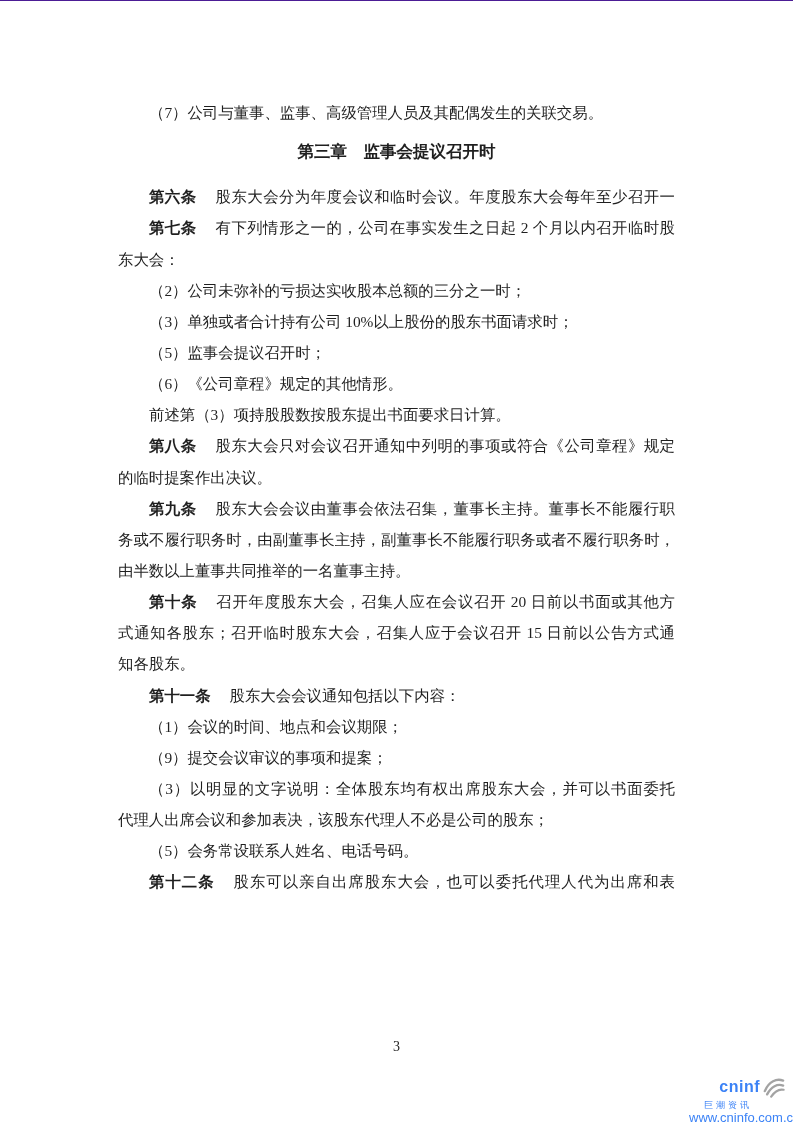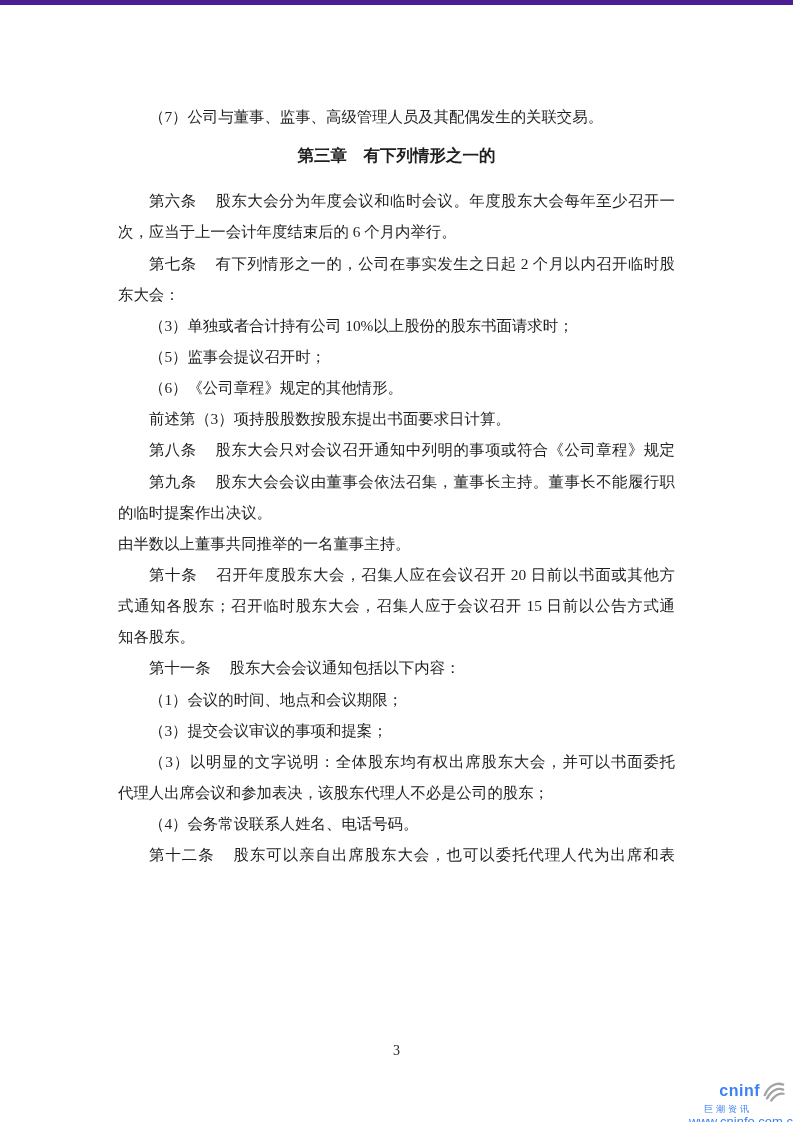--- a/index.html
+++ b/index.html
@@ -8,21 +8,21 @@
     background: #ffffff;
   }
   .page {
     position: relative;
     width: 793px;
     height: 1122px;
     background: #ffffff;
     font-family: "Liberation Serif", serif;
     color: #1f1f1f;
     overflow: hidden;
-    border-top: 5px solid #4c1d95;
+    border-top: 1px solid #4c1d95;
     box-sizing: border-box;
   }
   .doc {
     position: absolute;
     left: 118px;
     top: 96px;
     width: 557px;
   }
   .line {
     font-size: 15.4px;
@@ -32,21 +32,21 @@
     overflow: visible;
   }
   .line.indent {
     text-indent: 31px;
   }
   .line.full {
     text-align: justify;
     text-align-last: justify;
   }
   .term {
-    font-weight: normal;
+    font-weight: bold;
     margin-right: 19px;
   }
   .heading {
     font-size: 16.5px;
     font-weight: bold;
     line-height: 31.15px;
     height: 31.15px;
     text-align: center;
     margin-top: 8px;
     margin-bottom: 14px;
@@ -98,42 +98,43 @@
     white-space: nowrap;
   }
 </style>
 </head>
 <body>
 
 <div class="page">
 
   <div class="doc">
       <div class="line indent">（7）公司与董事、监事、高级管理人员及其配偶发生的关联交易。</div>
-      <div class="heading">第三章　有下列情形之一的</div>
+      <div class="heading">第三章　监事会提议召开时</div>
       <div class="line indent full"><b class="term">第六条</b>股东大会分为年度会议和临时会议。年度股东大会每年至少召开一</div>
-      <div class="line">次，应当于上一会计年度结束后的 6 个月内举行。</div>
       <div class="line indent full"><b class="term">第七条</b>有下列情形之一的，公司在事实发生之日起 2 个月以内召开临时股</div>
       <div class="line">东大会：</div>
+      <div class="line indent">（2）公司未弥补的亏损达实收股本总额的三分之一时；</div>
       <div class="line indent">（3）单独或者合计持有公司 10%以上股份的股东书面请求时；</div>
       <div class="line indent">（5）监事会提议召开时；</div>
       <div class="line indent">（6）《公司章程》规定的其他情形。</div>
       <div class="line indent">前述第（3）项持股股数按股东提出书面要求日计算。</div>
       <div class="line indent full"><b class="term">第八条</b>股东大会只对会议召开通知中列明的事项或符合《公司章程》规定</div>
+      <div class="line">的临时提案作出决议。</div>
       <div class="line indent full"><b class="term">第九条</b>股东大会会议由董事会依法召集，董事长主持。董事长不能履行职</div>
-      <div class="line">的临时提案作出决议。</div>
+      <div class="line full">务或不履行职务时，由副董事长主持，副董事长不能履行职务或者不履行职务时，</div>
       <div class="line">由半数以上董事共同推举的一名董事主持。</div>
       <div class="line indent full"><b class="term">第十条</b>召开年度股东大会，召集人应在会议召开 20 日前以书面或其他方</div>
       <div class="line full">式通知各股东；召开临时股东大会，召集人应于会议召开 15 日前以公告方式通</div>
       <div class="line">知各股东。</div>
       <div class="line indent"><b class="term">第十一条</b>股东大会会议通知包括以下内容：</div>
       <div class="line indent">（1）会议的时间、地点和会议期限；</div>
-      <div class="line indent">（3）提交会议审议的事项和提案；</div>
+      <div class="line indent">（9）提交会议审议的事项和提案；</div>
       <div class="line indent full">（3）以明显的文字说明：全体股东均有权出席股东大会，并可以书面委托</div>
       <div class="line">代理人出席会议和参加表决，该股东代理人不必是公司的股东；</div>
-      <div class="line indent">（4）会务常设联系人姓名、电话号码。</div>
+      <div class="line indent">（5）会务常设联系人姓名、电话号码。</div>
       <div class="line indent full"><b class="term">第十二条</b>股东可以亲自出席股东大会，也可以委托代理人代为出席和表</div>
     </div>
 
   <div class="page-number">3</div>
 
   <div class="footer-logo">
     <div class="brand-row">
       <span class="brand-text">cninf</span>
       <svg class="swirl" viewBox="0 0 24 24">
         <path d="M2.5 16.5 C7 5.5, 15.5 2.5, 22.5 5" fill="none" stroke="#a3a3a3" stroke-width="2.6" stroke-linecap="round"></path>

